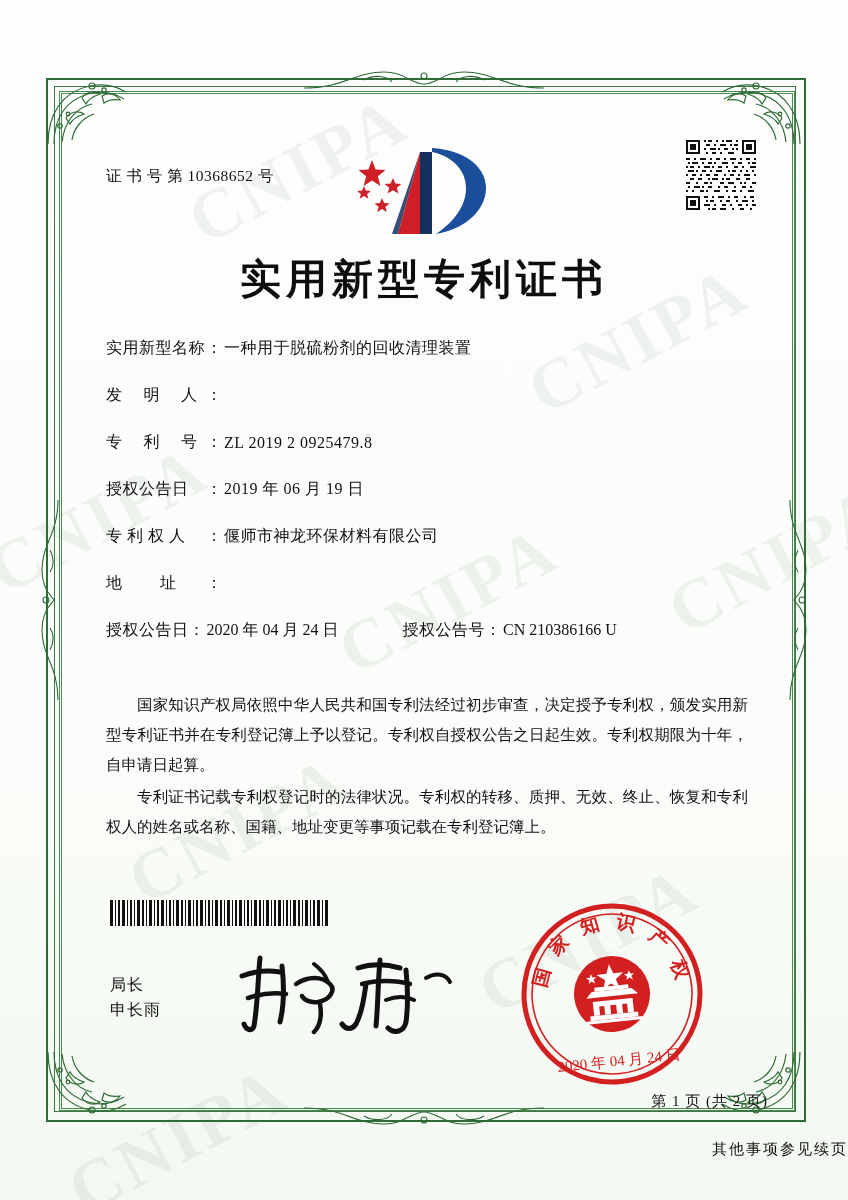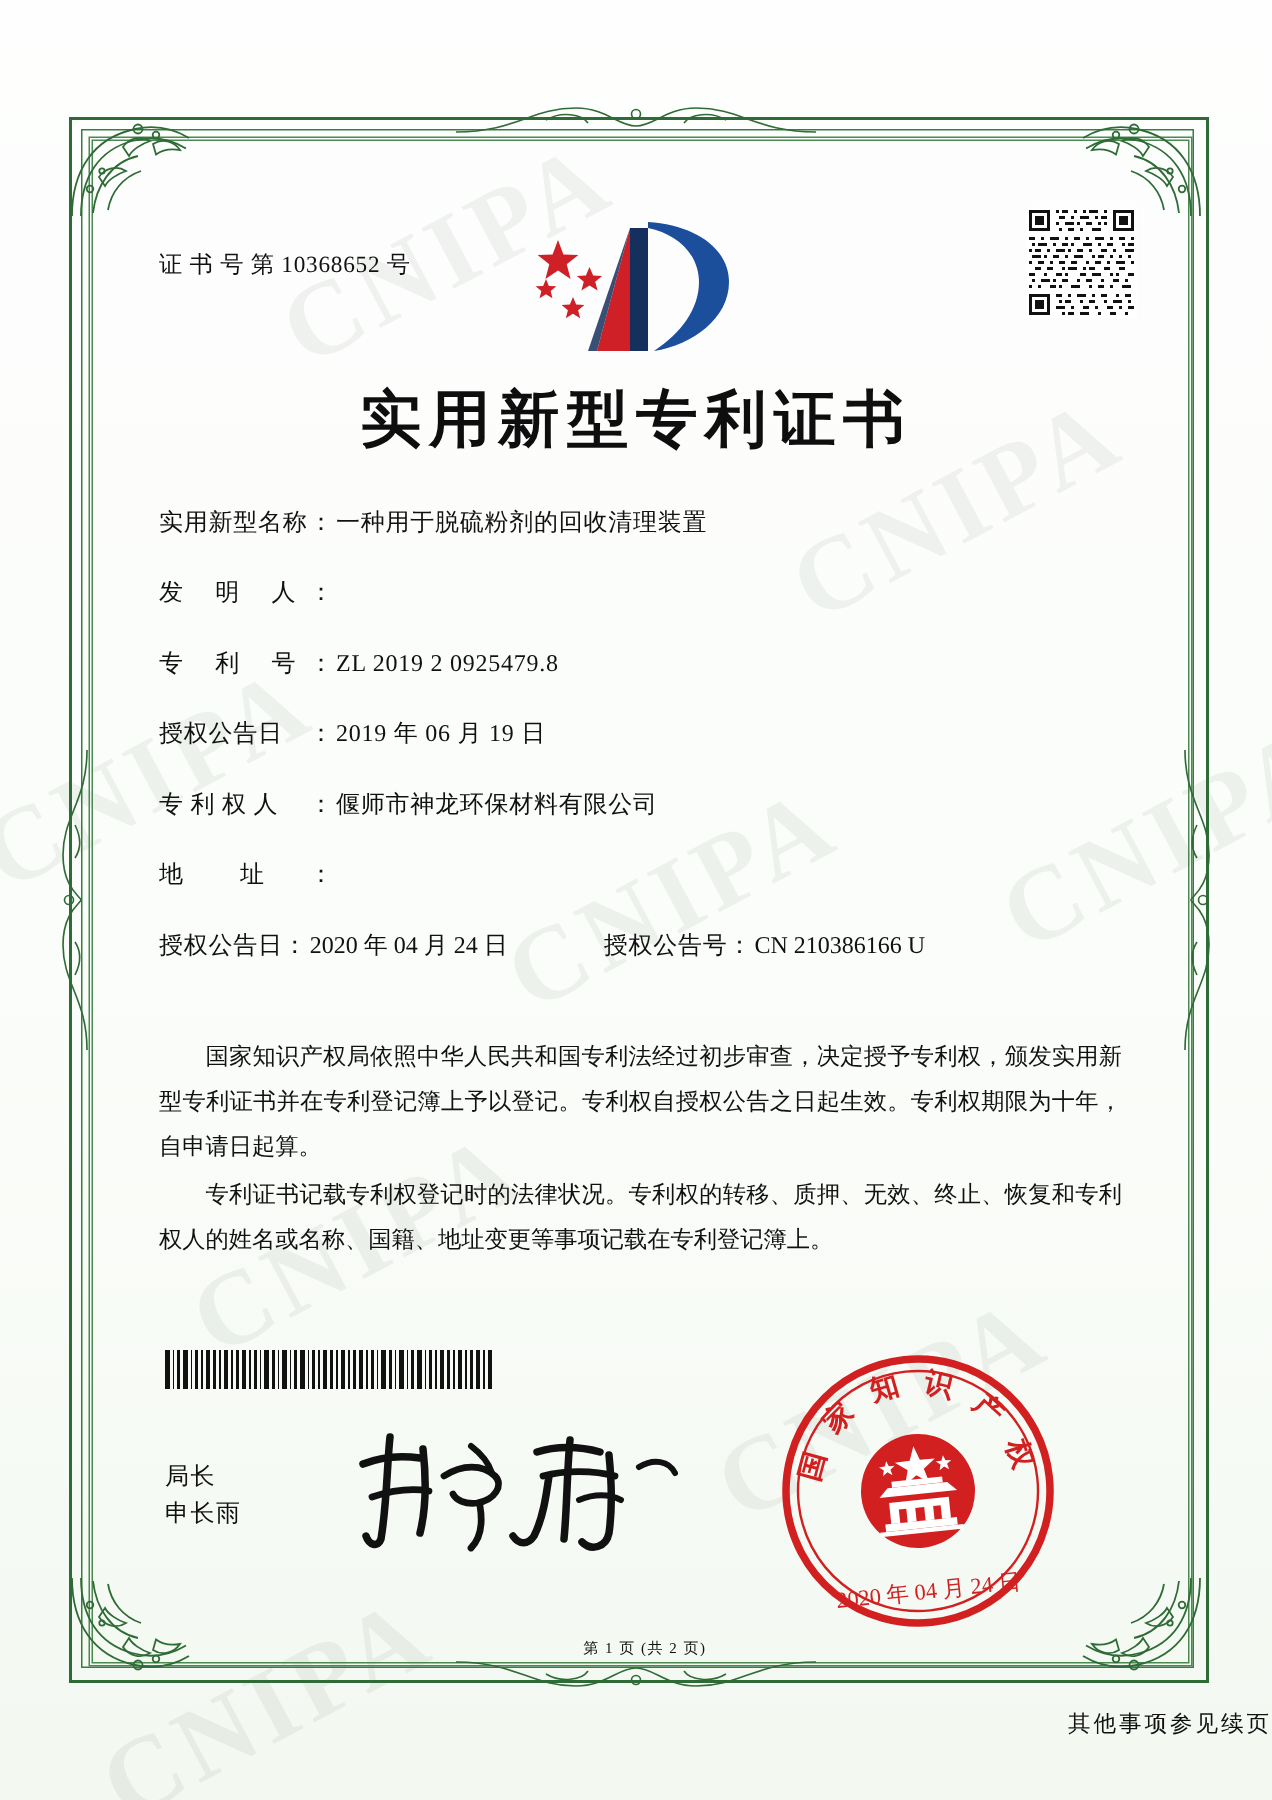--- a/index.html
+++ b/index.html
@@ -243,22 +243,22 @@
     width: 192px;
     height: 192px;
   }
   .seal svg { display:block; }
 
   .page-no {
     position: absolute;
     left: 12px;
     right: 0;
     top: 982px;
-    text-align: center;
-    font-size: 10px;
+    text-align: right;
+    font-size: 15px;
     color: #111;
     letter-spacing: 1px;
   }
 
   .footer-note {
     position: absolute;
     left: 0;
     right: 0;
     top: 1140px;
     text-align: right;

